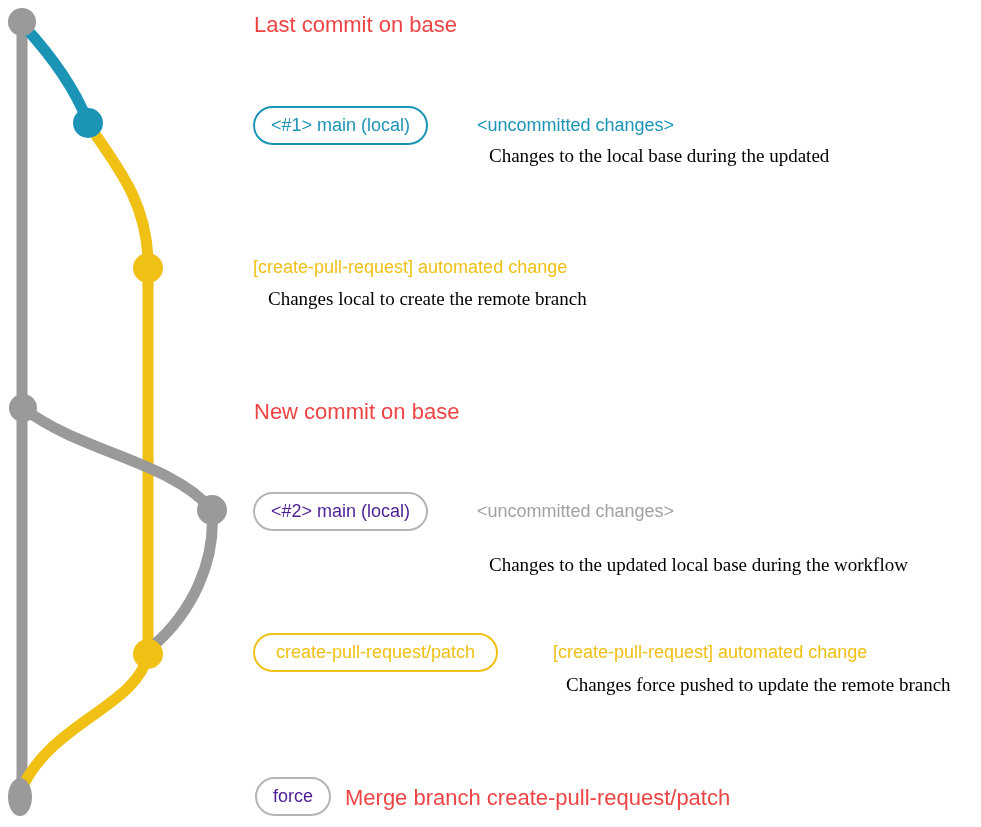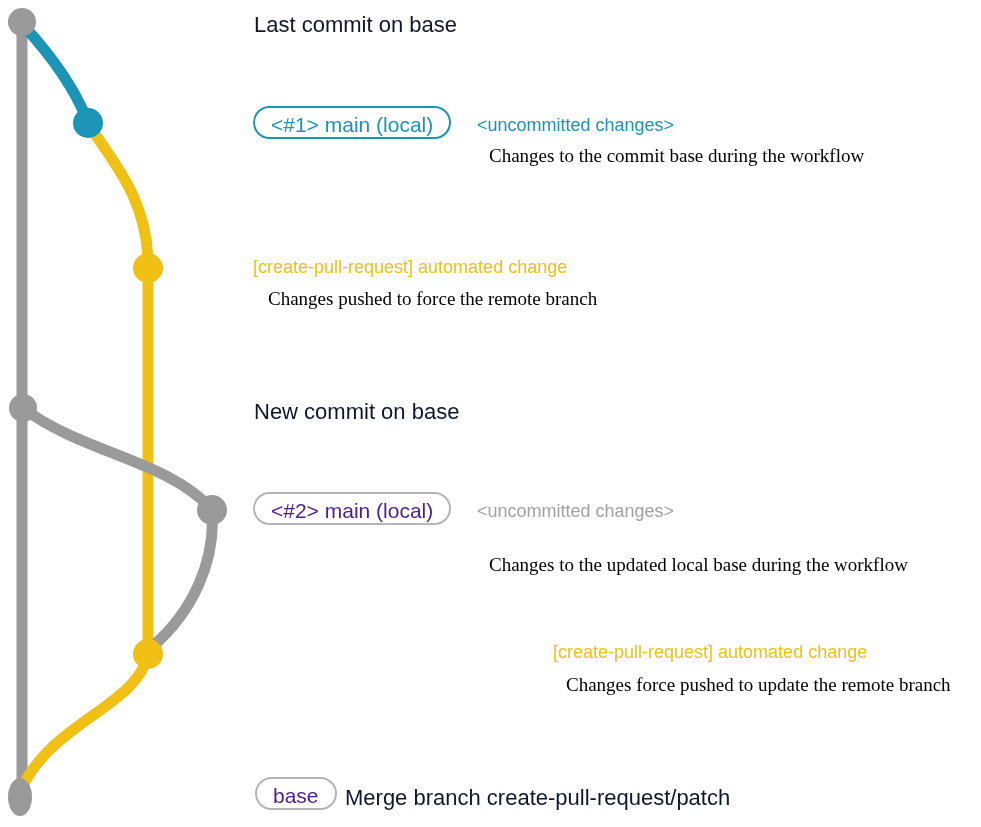--- a/index.html
+++ b/index.html
@@ -5,30 +5,30 @@
   html,body{margin:0;padding:0;background:#ffffff;}
   .stage{
     position:relative;
     width:981px;height:827px;
     background:#ffffff;
     font-family:"Liberation Sans", sans-serif;
     overflow:hidden;
   }
   .graph-svg{position:absolute;left:0;top:0;}
   .abs{position:absolute;white-space:nowrap;}
-  .hdr{font-size:22px;color:#0f172a;}
+  .hdr{font-size:22px;color:#ef4444;}
   .lbl{font-size:18px;}
   .teal-t{color:#1b94b6;}
   .yellow-t{color:#f0c014;}
   .gray-t{color:#a1a1a1;}
   .desc{font-family:"Liberation Serif", serif;font-size:19px;color:#000000;}
   .badge{
     display:inline-block;
-    font-size:21px;
-    padding:5px 16px 0 16px;
+    font-size:18px;
+    padding:5px 16px 6px 16px;
     border-radius:20px;
     border:2px solid;
     line-height:24px;
   }
   .badge.teal-b{border-color:#1b94b6;color:#1b94b6;}
   .badge.gray-b{border-color:#b5b5b5;color:#4c1d95;}
   .badge.yellow-b{border-color:#f0c014;color:#f0c014;padding-left:21px;padding-right:21px;}
 </style>
 </head>
 <body>
@@ -54,30 +54,31 @@
     <circle cx="23" cy="408" r="14" fill="#9a9a9a"></circle>
     <circle cx="212" cy="510" r="15" fill="#9a9a9a"></circle>
     <circle cx="148" cy="654" r="15" fill="#f0c014"></circle>
     <ellipse cx="20" cy="797" rx="12" ry="19" fill="#9a9a9a"></ellipse>
   </svg>
 
   <div class="abs hdr" style="left:254px;top:12px;">Last commit on base</div>
 
   <span class="abs badge teal-b" style="left:253px;top:106px;">&lt;#1&gt; main (local)</span>
   <div class="abs lbl teal-t" style="left:477px;top:115px;">&lt;uncommitted changes&gt;</div>
-  <div class="abs desc" style="left:489px;top:145px;">Changes to the commit base during the workflow</div>
+  <div class="abs desc" style="left:489px;top:145px;">Changes to the local base during the updated</div>
 
   <div class="abs lbl yellow-t" style="left:253px;top:257px;">[create-pull-request] automated change</div>
-  <div class="abs desc" style="left:268px;top:288px;">Changes pushed to force the remote branch</div>
+  <div class="abs desc" style="left:268px;top:288px;">Changes local to create the remote branch</div>
 
   <div class="abs hdr" style="left:254px;top:399px;">New commit on base</div>
 
   <span class="abs badge gray-b" style="left:253px;top:492px;">&lt;#2&gt; main (local)</span>
   <div class="abs lbl gray-t" style="left:477px;top:501px;">&lt;uncommitted changes&gt;</div>
   <div class="abs desc" style="left:489px;top:531px;margin-top:23px;">Changes to the updated local base during the workflow</div>
 
+  <span class="abs badge yellow-b" style="left:253px;top:633px;">create-pull-request/patch</span>
   <div class="abs lbl yellow-t" style="left:553px;top:642px;">[create-pull-request] automated change</div>
   <div class="abs desc" style="left:566px;top:674px;">Changes force pushed to update the remote branch</div>
 
-  <span class="abs badge gray-b" style="left:255px;top:777px;">base</span>
+  <span class="abs badge gray-b" style="left:255px;top:777px;">force</span>
   <div class="abs hdr" style="left:345px;top:785px;">Merge branch create-pull-request/patch</div>
 
 </div>
 
 </body></html>

